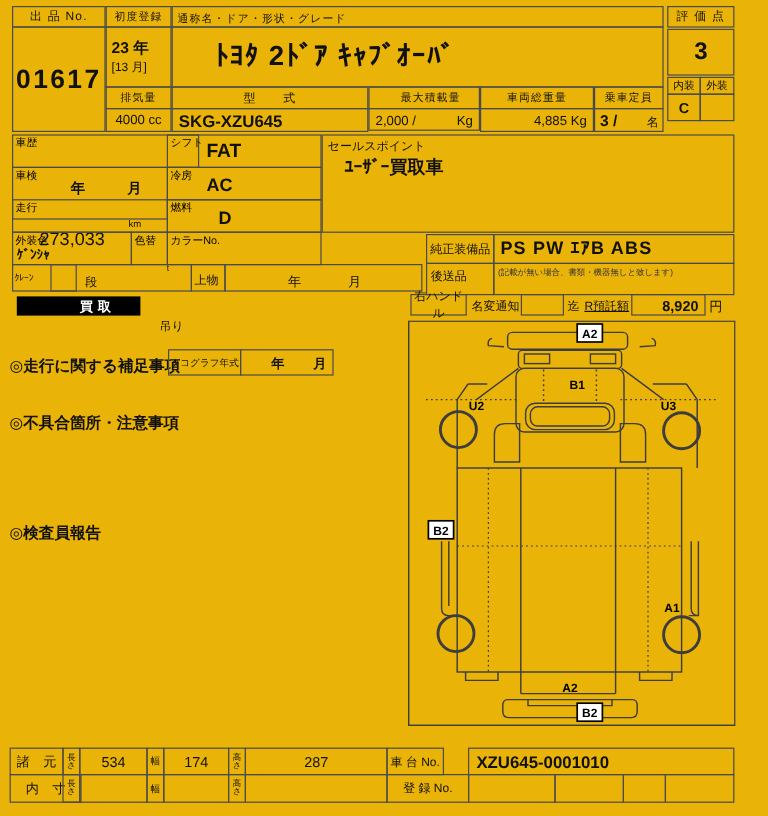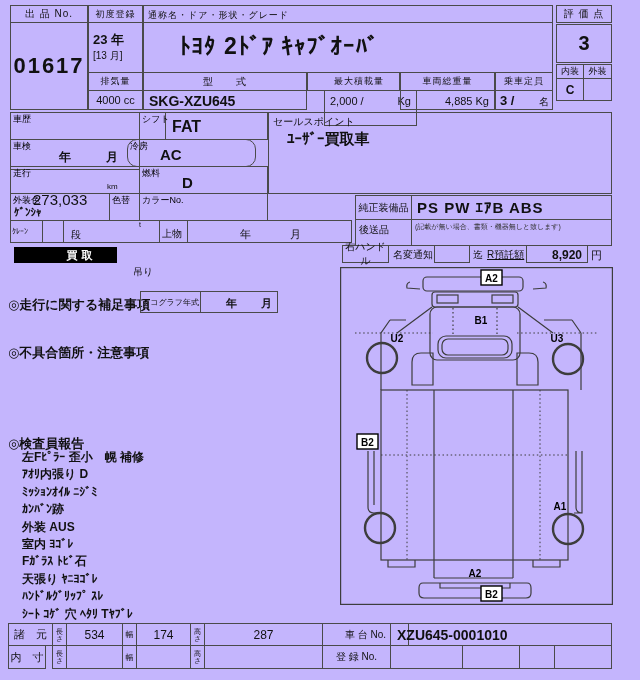--- a/index.html
+++ b/index.html
@@ -1,16 +1,16 @@
 <!DOCTYPE html>
 <html><head>
 <meta charset="utf-8">
 <style>
   html,body{margin:0;padding:0;}
-  .sheet{position:relative;width:640px;height:680px;background:#c4b5fd;color:#111;
+  .sheet{position:relative;width:640px;height:680px;background:#eab308;color:#111;
          font-family:"Liberation Sans","DejaVu Sans",sans-serif;overflow:hidden;}
   .abs{position:absolute;box-sizing:border-box;}
   .cell{position:absolute;box-sizing:border-box;border:1px solid #4a4a4a;background:transparent;}
   .ctr{display:flex;align-items:center;justify-content:center;text-align:center;}
   .hdr{font-size:10px;letter-spacing:1px;}
   .big{font-size:22px;font-weight:bold;letter-spacing:2px;}
   .corner{position:absolute;top:0;left:2px;font-size:9px;color:#000;}
   .inv{background:#000;color:#fff;}
   .note{font-size:13px;font-weight:bold;}
   .insp{font-size:12px;font-weight:bold;line-height:17.4px;white-space:pre;}
@@ -38,21 +38,21 @@
 
   <div class="cell ctr hdr" style="left:88px;top:72px;width:55px;height:19px;font-size:9px;">排気量</div>
   <div class="cell ctr" style="left:88px;top:90px;width:55px;height:20px;font-size:11px;">4000 cc</div>
 
   <div class="cell ctr hdr" style="left:143px;top:72px;width:164px;height:19px;">型　　式</div>
   <div class="cell" style="left:143px;top:90px;width:164px;height:20px;">
     <div class="abs" style="left:5px;top:2px;font-size:14px;font-weight:bold;">SKG-XZU645</div>
   </div>
 
   <div class="cell ctr hdr" style="left:307px;top:72px;width:93px;height:19px;font-size:9px;padding-left:11px;">最大積載量</div>
-  <div class="cell" style="left:324px;top:90px;width:93px;height:36px;">
+  <div class="cell" style="left:307px;top:90px;width:93px;height:19px;">
     <div class="abs" style="left:5px;top:4px;font-size:11px;">2,000 /</div>
     <div class="abs" style="right:5px;top:4px;font-size:11px;text-align:right;">Kg</div>
   </div>
 
   <div class="cell ctr hdr" style="left:400px;top:72px;width:95px;height:19px;font-size:9px;">車両総重量</div>
   <div class="cell" style="left:400px;top:90px;width:95px;height:20px;">
     <div class="abs" style="right:5px;top:4px;font-size:11px;">4,885 Kg</div>
   </div>
 
   <div class="cell ctr hdr" style="left:495px;top:72px;width:58px;height:19px;font-size:9px;">乗車定員</div>
@@ -69,26 +69,26 @@
   <div class="cell ctr" style="left:583px;top:78px;width:29px;height:23px;"></div>
 
   <div class="cell" style="left:10px;top:112px;width:156px;height:28px;">
     <div class="corner">車歴</div>
   </div>
   <div class="cell" style="left:139px;top:112px;width:129px;height:28px;">
     <div class="corner">シフト</div>
     <div class="abs" style="left:32px;top:5px;font-size:16px;font-weight:bold;">FAT</div>
   </div>
 
-  <div class="cell" style="left:10px;top:139px;width:130px;height:31px;text-decoration:underline;">
+  <div class="cell" style="left:10px;top:139px;width:130px;height:44px;text-decoration:underline;">
     <div class="corner">車検</div>
     <div class="abs" style="left:48px;top:9px;font-size:12px;font-weight:bold;">年</div>
     <div class="abs" style="left:95px;top:9px;font-size:12px;font-weight:bold;">月</div>
   </div>
-  <div class="cell" style="left:127px;top:139px;width:129px;height:28px;border-radius:10px;">
+  <div class="cell" style="left:139px;top:139px;width:129px;height:28px;">
     <div class="corner">冷房</div>
     <div class="abs" style="left:32px;top:6px;font-size:15px;font-weight:bold;">AC</div>
   </div>
 
   <div class="cell" style="left:10px;top:166px;width:130px;height:28px;">
     <div class="corner">走行</div>
     <div class="abs" style="left:22px;top:24px;font-size:15px;font-weight:normal;">273,033</div>
     <div class="abs" style="left:96px;top:15px;font-size:8px;">km</div>
   </div>
   <div class="cell" style="left:139px;top:166px;width:129px;height:28px;">
@@ -154,32 +154,20 @@
   <div class="abs note" style="left:8px;top:296px;">◎走行に関する補足事項</div>
   <div class="cell ctr" style="left:140px;top:291px;width:61px;height:22px;font-size:8px;">タコグラフ年式</div>
   <div class="cell" style="left:200px;top:291px;width:78px;height:22px;">
     <div class="abs" style="left:25px;top:4px;font-size:11px;font-weight:bold;">年</div>
     <div class="abs" style="left:60px;top:4px;font-size:11px;font-weight:bold;">月</div>
   </div>
 
   <div class="abs note" style="left:8px;top:344px;">◎不具合箇所・注意事項</div>
 
   <div class="abs note" style="left:8px;top:435px;">◎検査員報告</div>
-  <div class="abs" style="left:22px;top:449px;">
-    <div class="insp">左Fﾋﾟﾗｰ 歪小　幌 補修</div>
-    <div class="insp">ｱｵﾘ内張り D</div>
-    <div class="insp">ﾐｯｼｮﾝｵｲﾙ ﾆｼﾞﾐ</div>
-    <div class="insp">ｶﾝﾊﾞﾝ跡</div>
-    <div class="insp">外装 AUS</div>
-    <div class="insp">室内 ﾖｺﾞﾚ</div>
-    <div class="insp">Fｶﾞﾗｽ ﾄﾋﾞ石</div>
-    <div class="insp">天張り ﾔﾆﾖｺﾞﾚ</div>
-    <div class="insp">ﾊﾝﾄﾞﾙｸﾞﾘｯﾌﾟ ｽﾚ</div>
-    <div class="insp">ｼｰﾄ ｺｹﾞ 穴 ﾍﾀﾘ Tﾔﾌﾞﾚ</div>
-  </div>
 
   <svg class="abs" style="left:340px;top:267px;" width="273" height="338" viewBox="0 0 273 338">
     <g fill="none" stroke="#3d3d3d" stroke-width="1.2">
       <rect x="0.6" y="0.6" width="271.8" height="336.8"></rect>
 
       <rect x="83" y="10" width="100" height="14" rx="4"></rect>
       <path d="M70,15 q-4,1 -3,6 l13,1 M203,15 q4,1 3,6 l-13,1"></path>
 
       <rect x="92" y="25" width="86" height="15" rx="3"></rect>
       <rect x="97" y="28" width="21" height="8"></rect>
@@ -229,26 +217,26 @@
     </g>
   </svg>
 
   <div class="cell ctr" style="left:8px;top:623px;width:45px;height:23px;font-size:11px;">諸　元</div>
   <div class="cell ctr tiny" style="left:52px;top:623px;width:15px;height:23px;">長さ</div>
   <div class="cell ctr" style="left:66px;top:623px;width:57px;height:23px;font-size:12px;">534</div>
   <div class="cell ctr tiny" style="left:122px;top:623px;width:15px;height:23px;font-size:8px;">幅</div>
   <div class="cell ctr" style="left:136px;top:623px;width:55px;height:23px;font-size:12px;">174</div>
   <div class="cell ctr tiny" style="left:190px;top:623px;width:15px;height:23px;">高さ</div>
   <div class="cell ctr" style="left:204px;top:623px;width:119px;height:23px;font-size:12px;">287</div>
-  <div class="cell ctr" style="left:322px;top:623px;width:87px;height:23px;font-size:10px;">車 台 No.</div>
+  <div class="cell ctr" style="left:322px;top:623px;width:48px;height:23px;font-size:10px;">車 台 No.</div>
   <div class="cell" style="left:390px;top:623px;width:222px;height:23px;">
     <div class="abs" style="left:6px;top:3px;font-size:14px;font-weight:bold;">XZU645-0001010</div>
   </div>
 
-  <div class="cell ctr" style="left:8px;top:645px;width:38px;height:24px;font-size:11px;">内　寸</div>
+  <div class="cell ctr" style="left:8px;top:645px;width:60px;height:24px;font-size:11px;">内　寸</div>
   <div class="cell ctr tiny" style="left:52px;top:645px;width:15px;height:24px;">長さ</div>
   <div class="cell" style="left:66px;top:645px;width:57px;height:24px;"></div>
   <div class="cell ctr tiny" style="left:122px;top:645px;width:15px;height:24px;font-size:8px;">幅</div>
   <div class="cell" style="left:136px;top:645px;width:55px;height:24px;"></div>
   <div class="cell ctr tiny" style="left:190px;top:645px;width:15px;height:24px;">高さ</div>
   <div class="cell" style="left:204px;top:645px;width:119px;height:24px;"></div>
   <div class="cell ctr" style="left:322px;top:645px;width:69px;height:24px;font-size:10px;">登 録 No.</div>
   <div class="cell" style="left:390px;top:645px;width:73px;height:24px;"></div>
   <div class="cell" style="left:462px;top:645px;width:58px;height:24px;"></div>
   <div class="cell" style="left:519px;top:645px;width:36px;height:24px;"></div>

